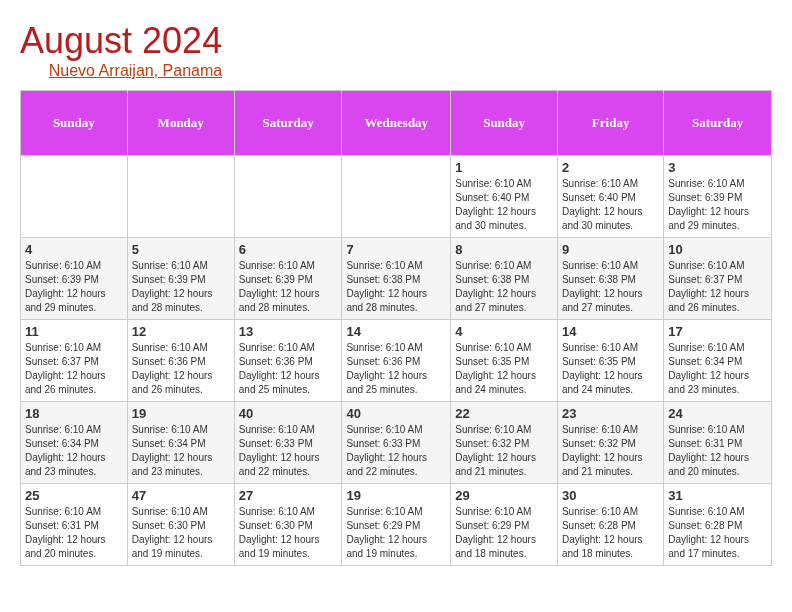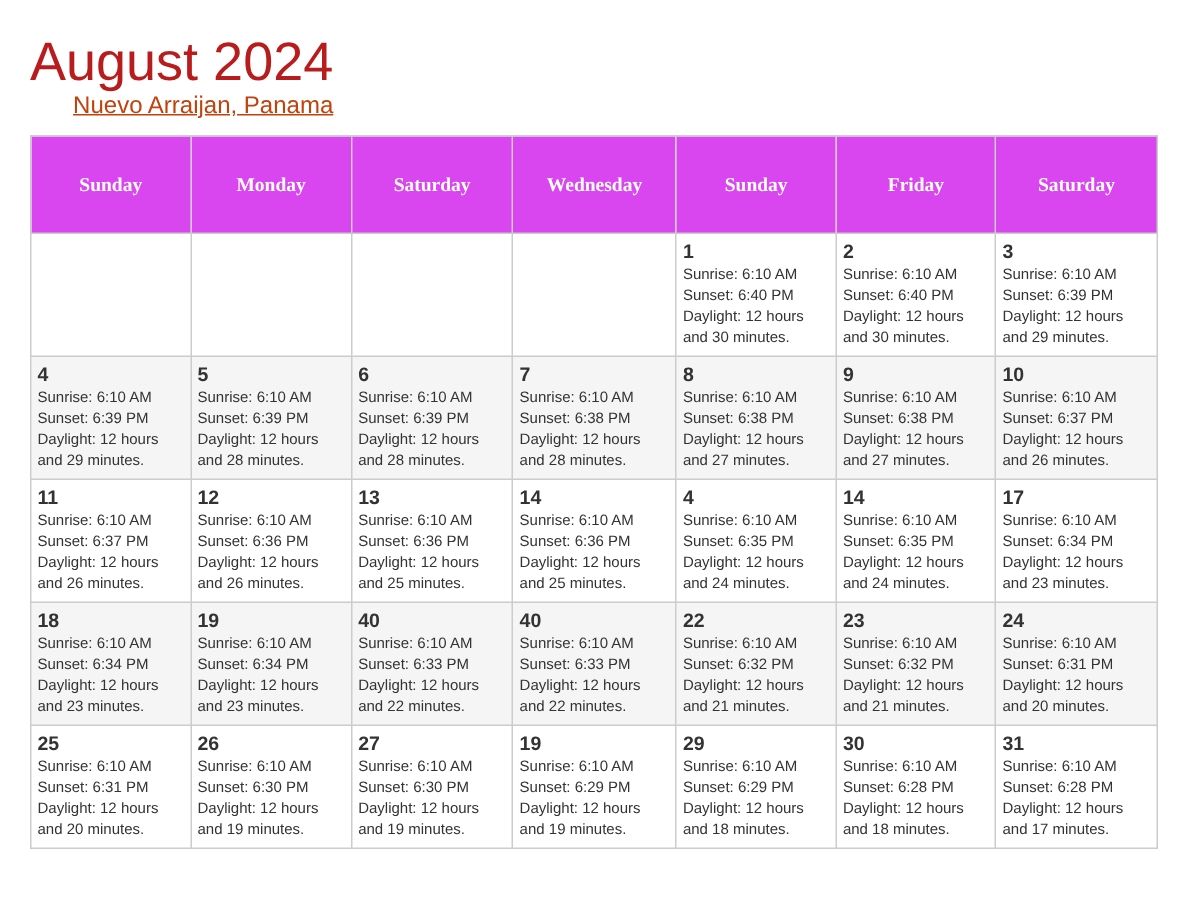--- a/index.html
+++ b/index.html
@@ -298,21 +298,21 @@
       </tr>
       <tr>
         <td>
           <div class="day-num">25</div>
           <div class="day-info" style="white-space: pre-line;">Sunrise: 6:10 AM
 Sunset: 6:31 PM
 Daylight: 12 hours
 and 20 minutes.</div>
         </td>
         <td>
-          <div class="day-num">26</div>
+          <div class="day-num">47</div>
           <div class="day-info" style="white-space: pre-line;">Sunrise: 6:10 AM
 Sunset: 6:30 PM
 Daylight: 12 hours
 and 19 minutes.</div>
         </td>
         <td>
           <div class="day-num">27</div>
           <div class="day-info" style="white-space: pre-line;">Sunrise: 6:10 AM
 Sunset: 6:30 PM
 Daylight: 12 hours

